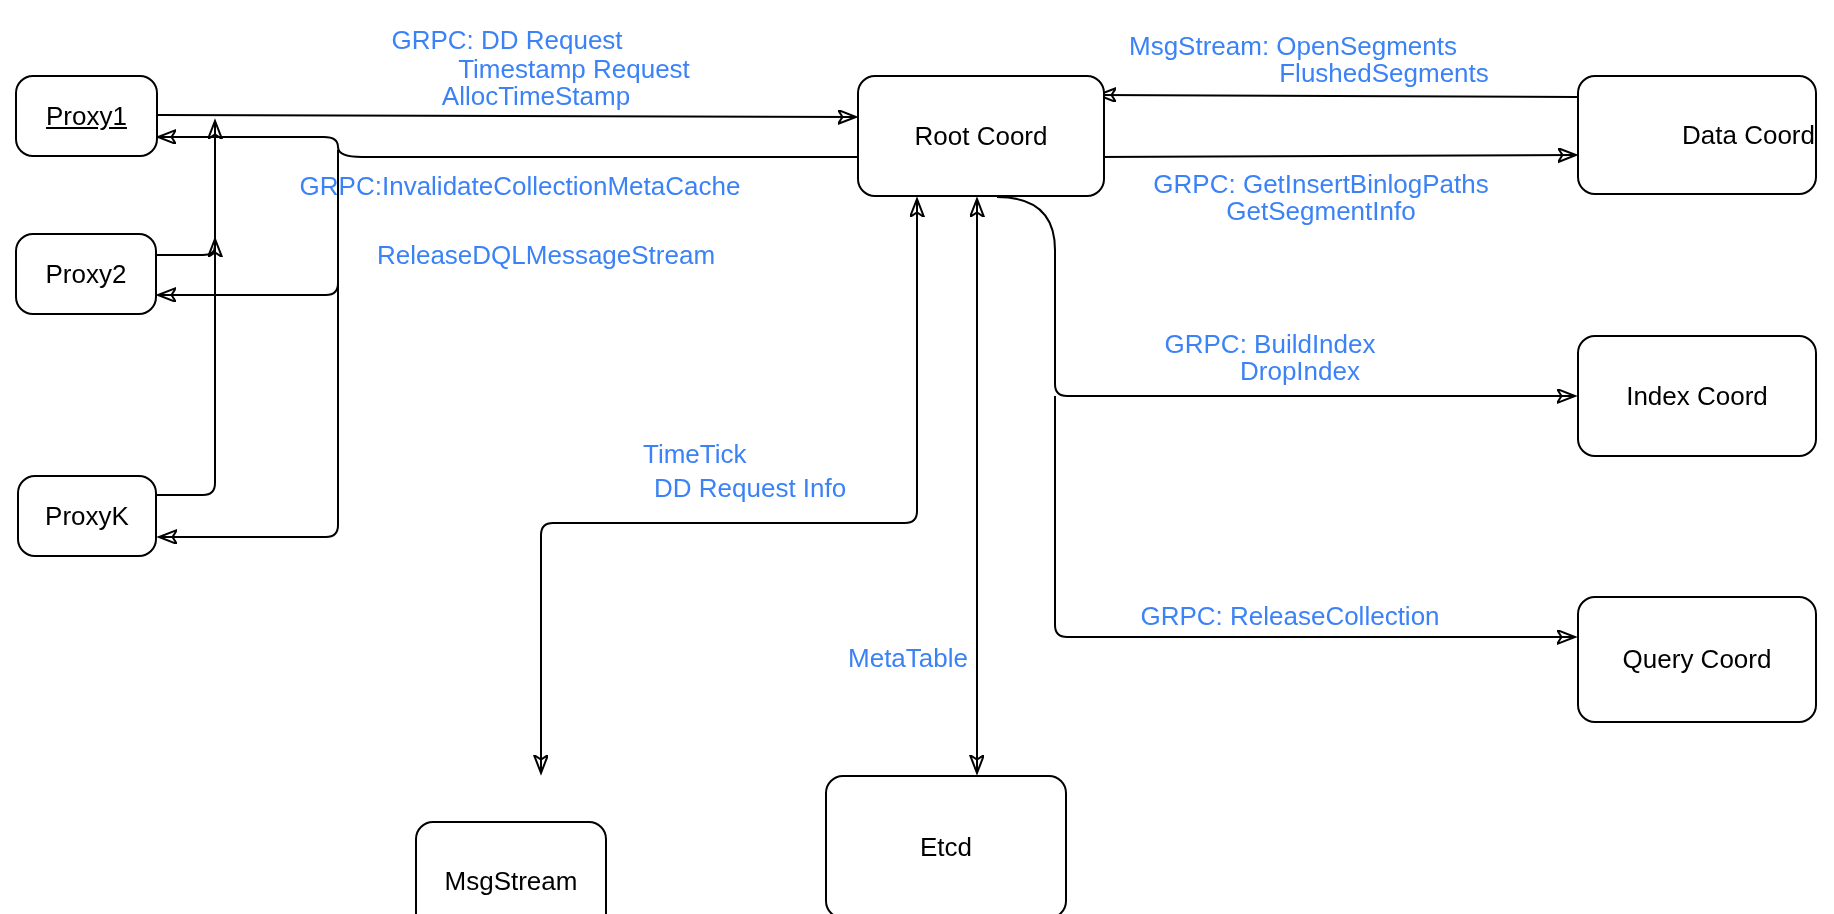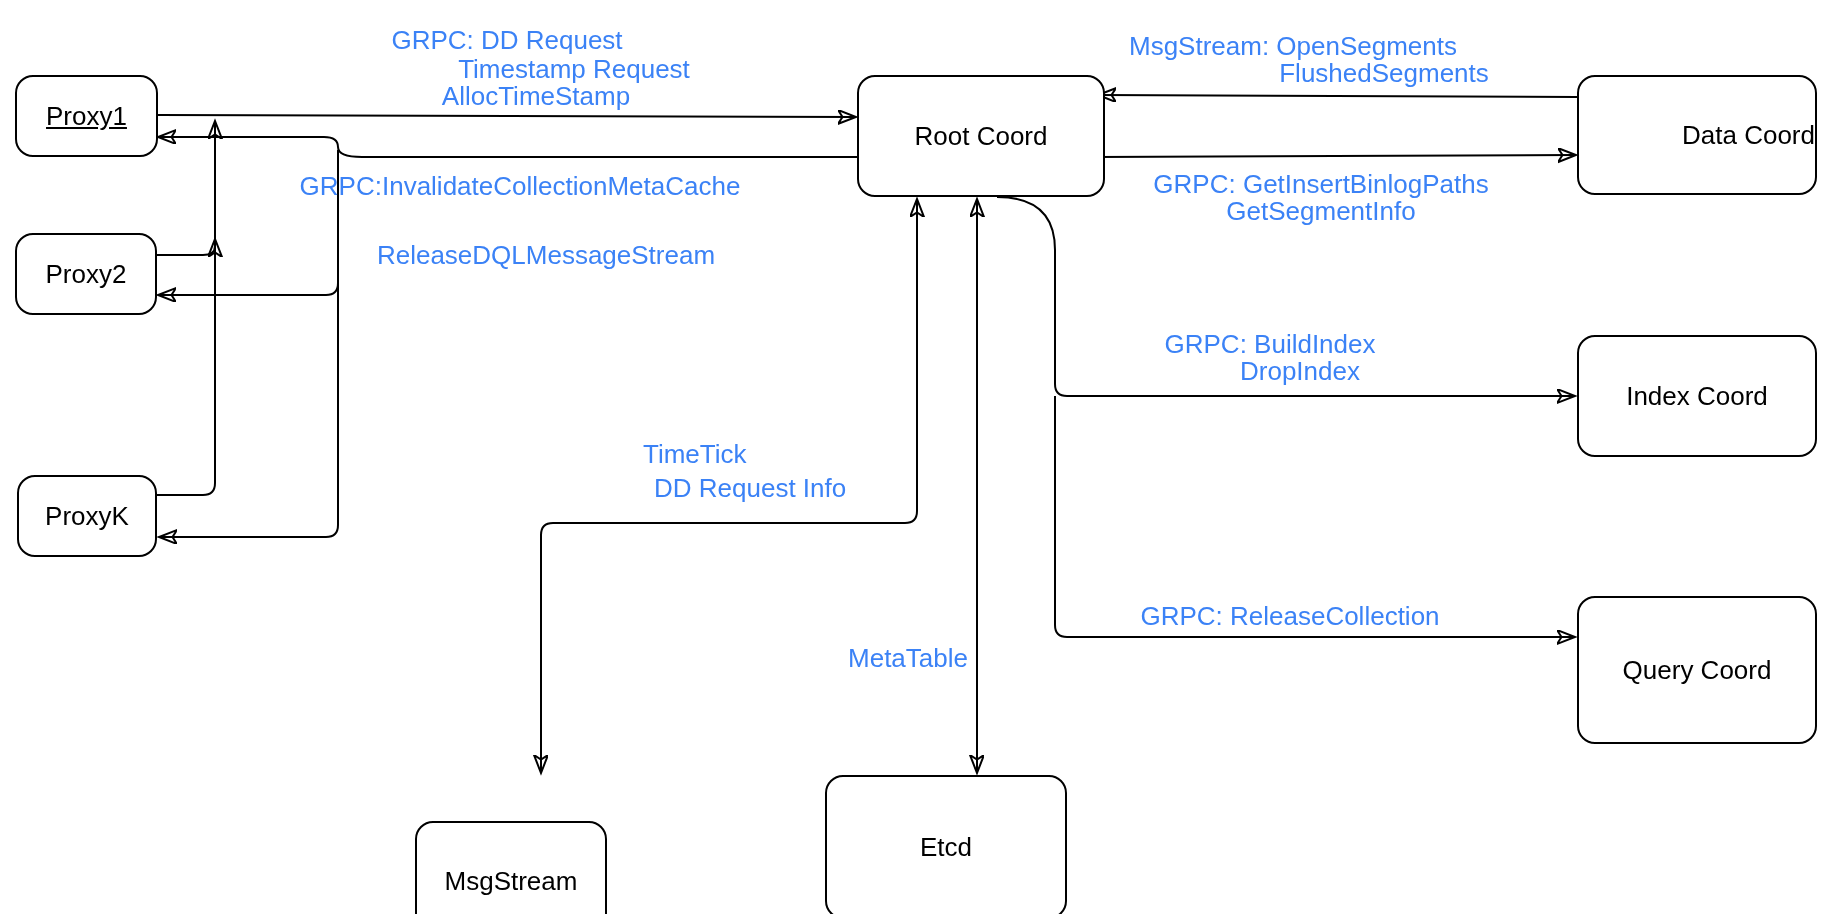--- a/index.html
+++ b/index.html
@@ -97,21 +97,21 @@
   </div>
       <div class="node" style="left: 857px; top: 75px; width: 248px; height: 122px;">
     <span class="node-label">Root Coord</span>
   </div>
       <div class="node" style="left: 1577px; top: 75px; width: 240px; height: 120px; justify-content: flex-end;">
     <span class="node-label">Data Coord</span>
   </div>
       <div class="node" style="left: 1577px; top: 335px; width: 240px; height: 122px;">
     <span class="node-label">Index Coord</span>
   </div>
-      <div class="node" style="left: 1577px; top: 596px; width: 240px; height: 148px;">
+      <div class="node" style="left: 1577px; top: 596px; width: 240px; height: 127px;">
     <span class="node-label">Query Coord</span>
   </div>
       <div class="node" style="left: 415px; top: 821px; width: 192px; height: 120px; align-items: center;">
     <span class="node-label">MsgStream</span>
   </div>
       <div class="node" style="left: 825px; top: 775px; width: 242px; height: 144px;">
     <span class="node-label">Etcd</span>
   </div>
     </div>
   <div id="labels">

